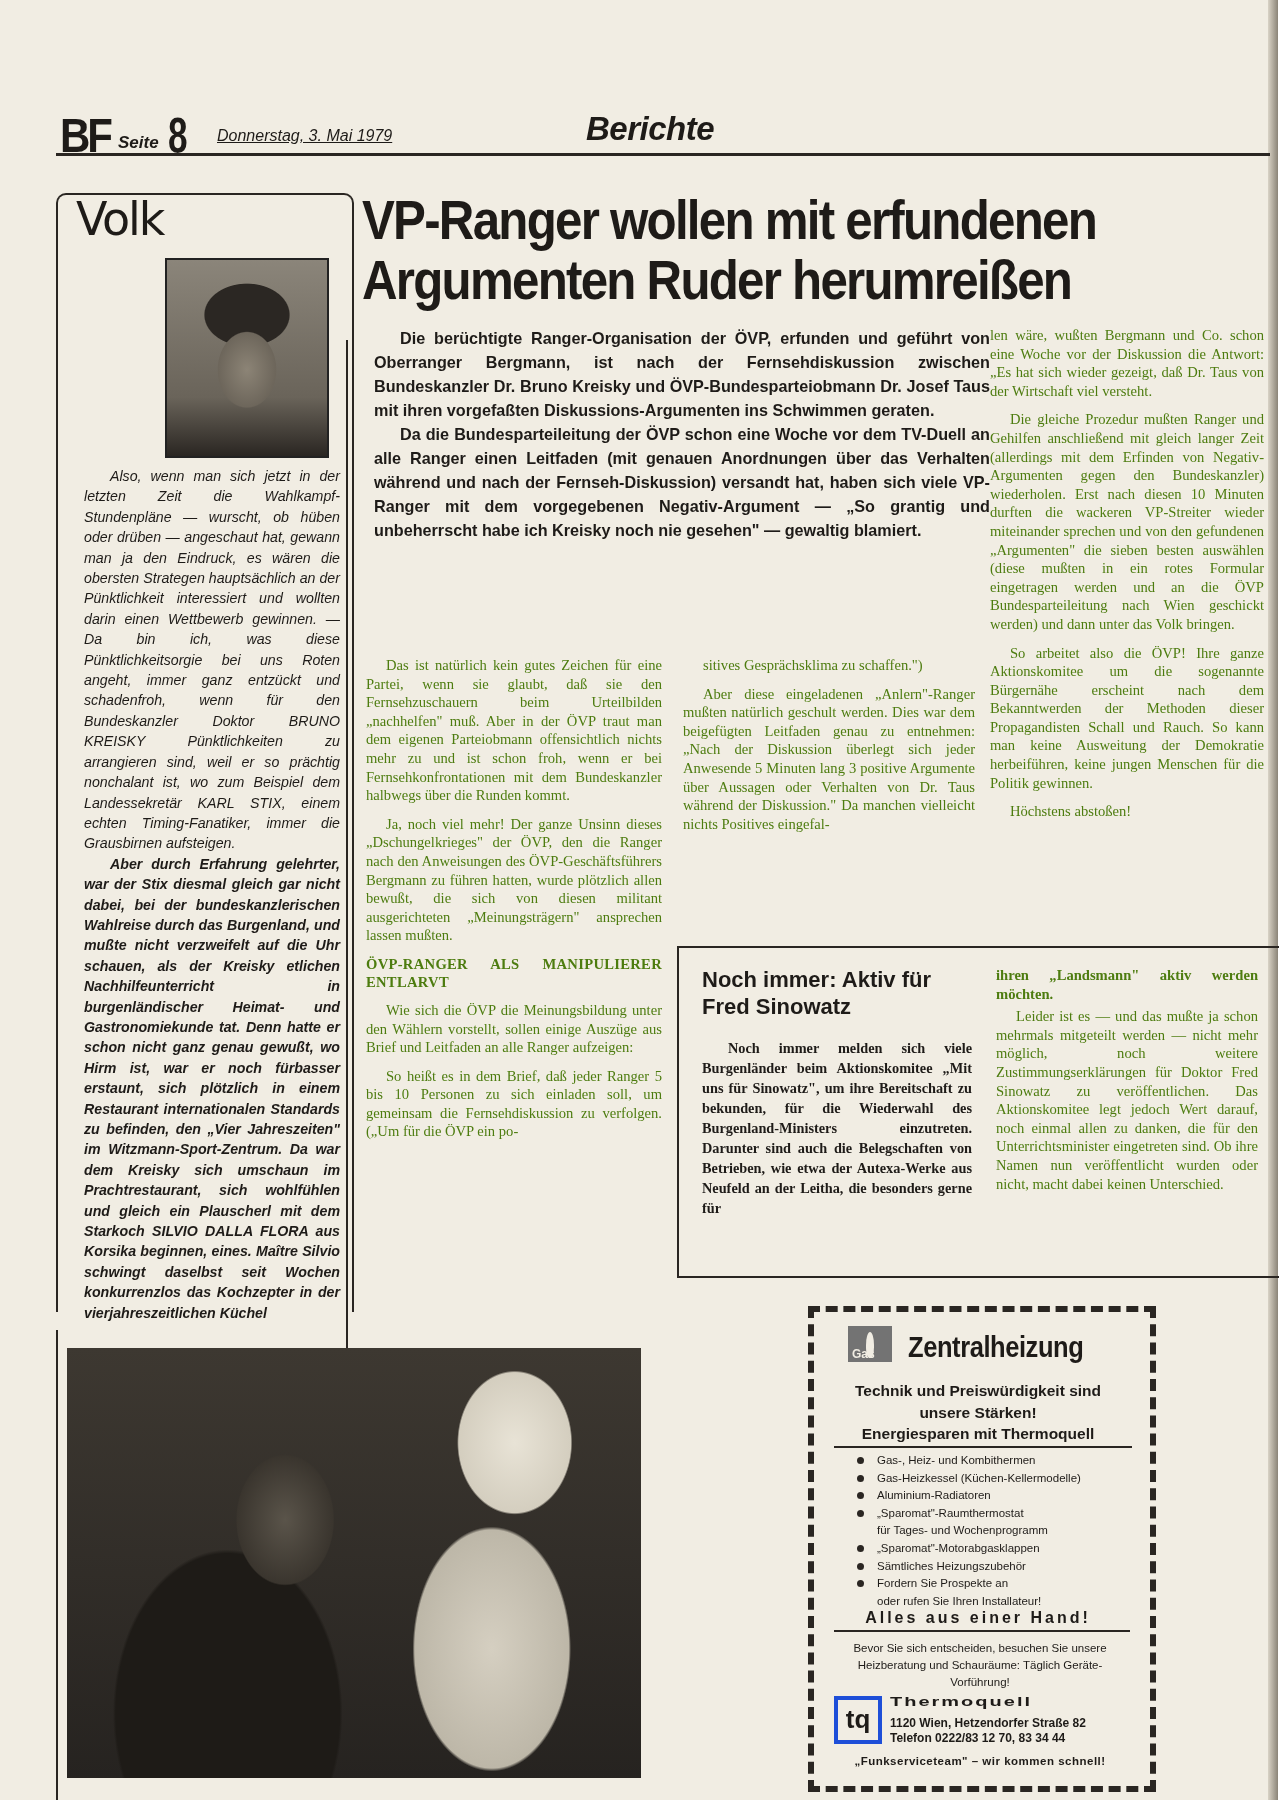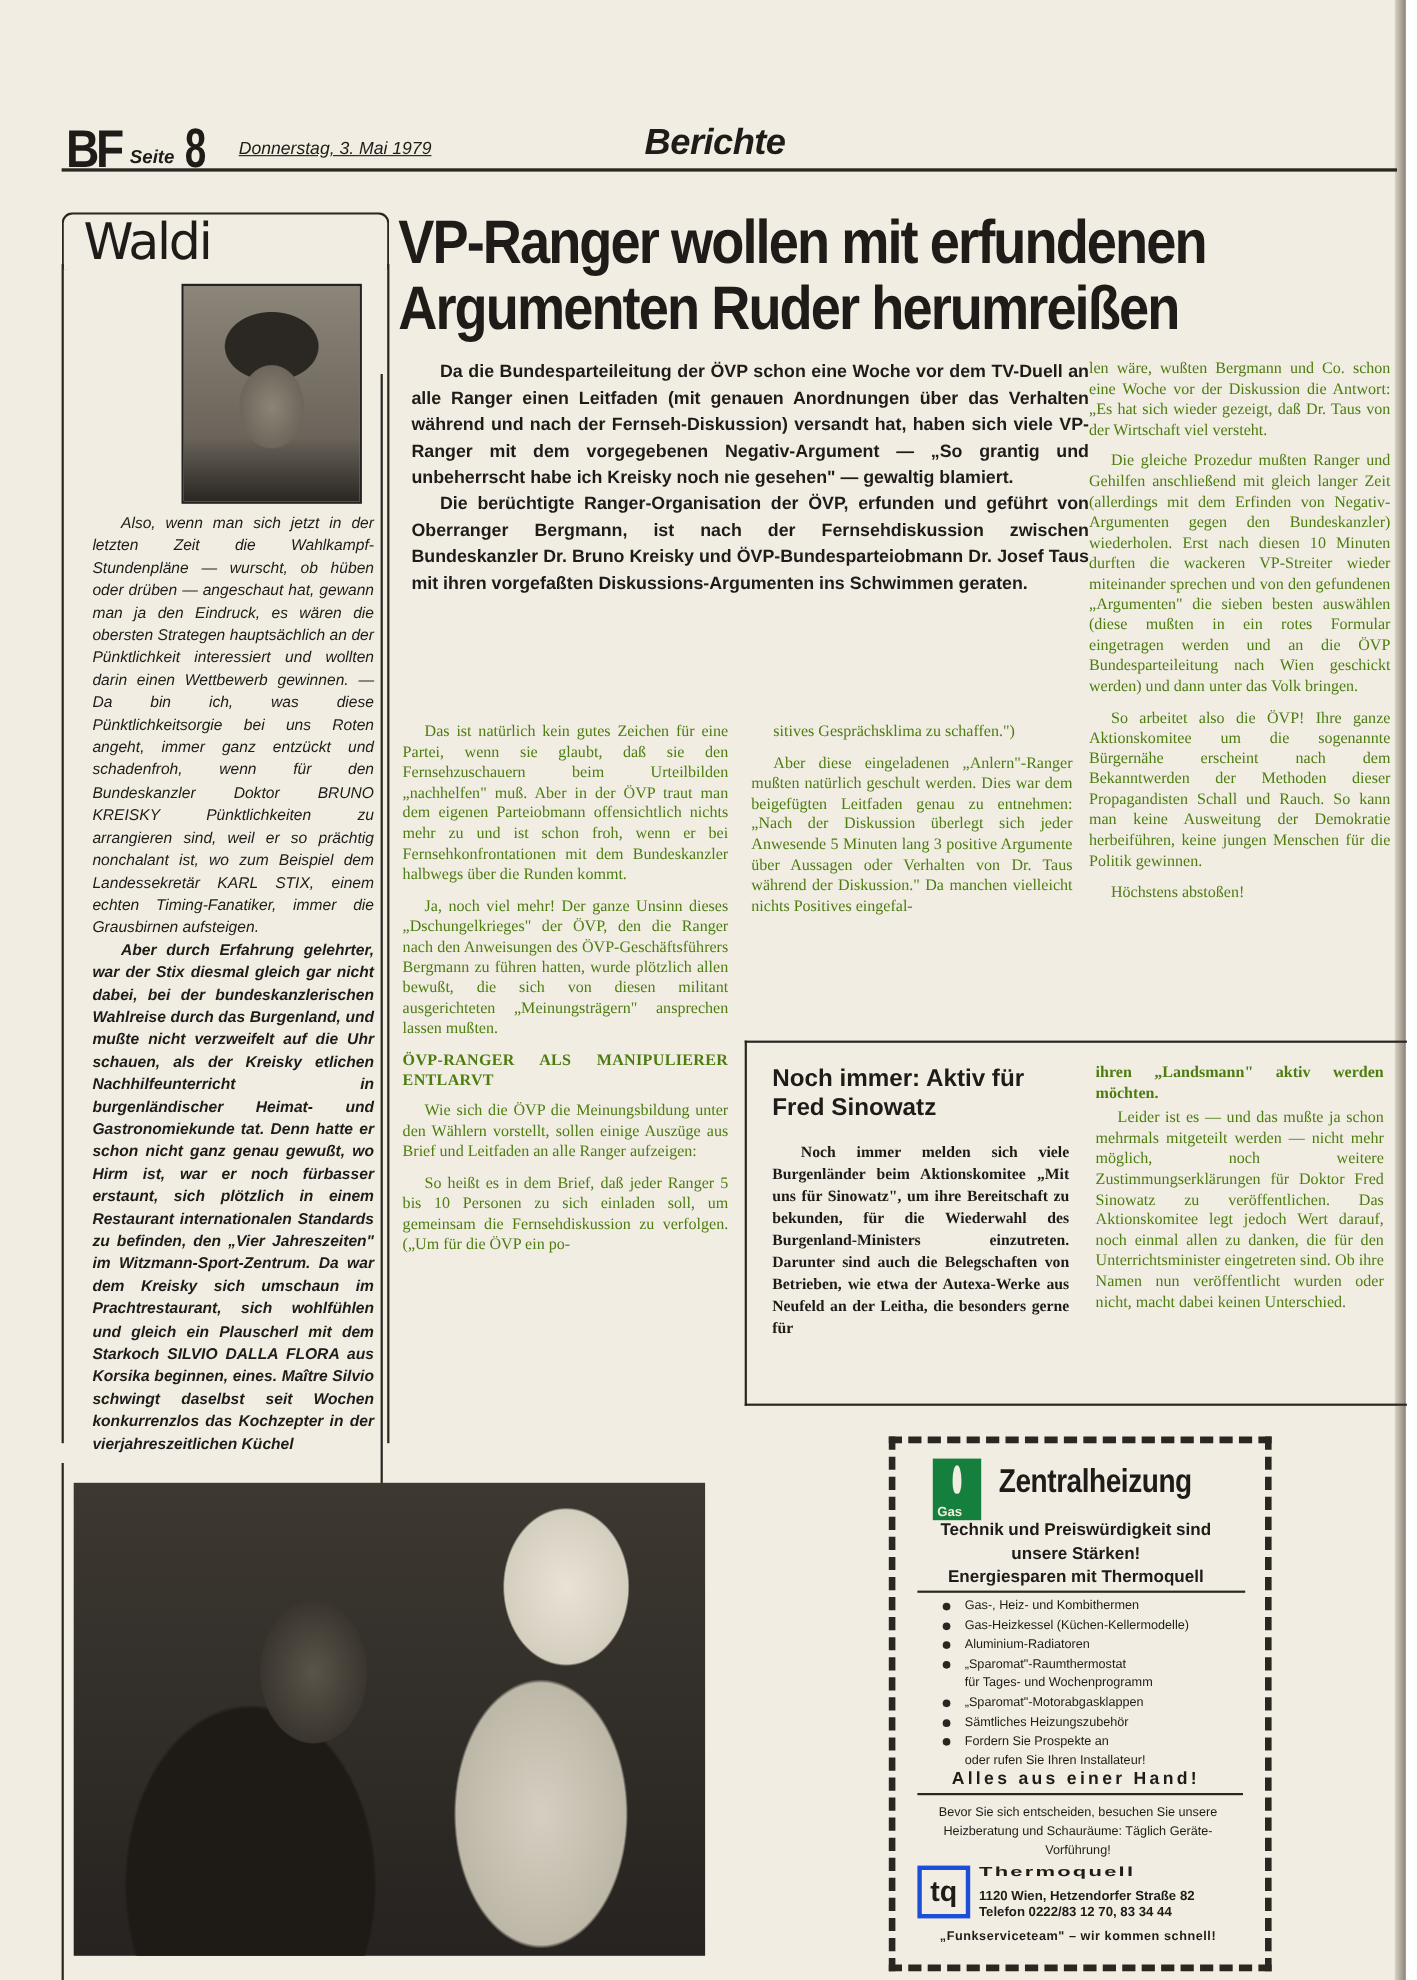--- a/index.html
+++ b/index.html
@@ -58,21 +58,21 @@
   .photo{left:67px;top:1348px;width:574px;height:430px;background:
      radial-gradient(ellipse 80px 100px at 78% 22%,#e8e3d6 0%,#d4cebf 70%,transparent 72%),
      radial-gradient(ellipse 110px 170px at 74% 70%,#d5cfc1 0%,#bdb7a8 70%,transparent 72%),
      radial-gradient(ellipse 60px 80px at 38% 40%,#5a544a 0%,#3a352e 80%,transparent 82%),
      radial-gradient(ellipse 140px 200px at 28% 85%,#1e1b17 0%,#1e1b17 80%,transparent 82%),
      linear-gradient(180deg,#3d3831,#262320);}
   .photo-frame{left:56px;top:1330px;width:590px;height:470px;border-left:2px solid #2a2622;}
 
   
   .ad{left:808px;top:1306px;width:336px;height:474px;border:6px dashed #2a2622;}
-  .ad-logo{left:848px;top:1326px;width:44px;height:56px;background:#15803d;color:#f1ede3;font:700 12px/1 "Liberation Sans",sans-serif;}
+  .ad-logo{left:848px;top:1326px;width:44px;height:36px;background:#737373;color:#f1ede3;font:700 12px/1 "Liberation Sans",sans-serif;}
   .ad-logo span{position:absolute;left:4px;bottom:2px;}
   .ad-flame{position:absolute;left:18px;top:6px;width:8px;height:26px;border-radius:50% 50% 40% 40%;background:#f1ede3;}
   .ad-brand{left:908px;top:1332px;font:900 30px/1 "Liberation Sans",sans-serif;letter-spacing:-0.5px;transform:scaleX(0.85);transform-origin:left top;}
   .ad-tag{left:830px;top:1380px;width:296px;text-align:center;font:700 15.5px/22px "Liberation Sans",sans-serif;}
   .ad-sub{left:830px;top:1424px;width:296px;text-align:center;font:700 15.5px/20px "Liberation Sans",sans-serif;}
   .ad-rule{left:834px;top:1446px;width:298px;height:2px;background:#2a2622;}
   .ad-list{left:855px;top:1452px;width:290px;font:400 11.5px/17.6px "Liberation Sans",sans-serif;list-style:none;margin:0;padding:0;}
   .ad-list li{position:relative;padding-left:22px;}
   .ad-list li::before{content:"";position:absolute;left:2px;top:5px;width:7px;height:7px;border-radius:50%;background:#2a2622;}
   .ad-list li.cont::before{display:none;}
@@ -92,36 +92,36 @@
 
 <div class="abs mast-bf ink">BF</div>
 <div class="abs mast-seite ink">Seite</div>
 <div class="abs mast-num ink">8</div>
 <div class="abs mast-date ink">Donnerstag, 3. Mai 1979</div>
 <div class="abs mast-section ink">Berichte</div>
 <div class="abs mast-rule"></div>
 
 <div class="abs waldi-box"></div>
 <div class="abs waldi-box2"></div>
-<div class="abs waldi-title ink">Waldi</div>
+<div class="abs waldi-title ink">Volk</div>
 <div class="abs portrait"></div>
 <div class="abs col-text waldi-text">
   <p>Also, wenn man sich jetzt in der letzten Zeit die Wahlkampf-Stundenpläne — wurscht, ob hüben oder drüben — angeschaut hat, gewann man ja den Eindruck, es wären die obersten Strategen hauptsächlich an der Pünktlichkeit interessiert und wollten darin einen Wettbewerb gewinnen. — Da bin ich, was diese Pünktlichkeitsorgie bei uns Roten angeht, immer ganz entzückt und schadenfroh, wenn für den Bundeskanzler Doktor BRUNO KREISKY Pünktlichkeiten zu arrangieren sind, weil er so prächtig nonchalant ist, wo zum Beispiel dem Landessekretär KARL STIX, einem echten Timing-Fanatiker, immer die Grausbirnen aufsteigen.</p>
   <p class="b">Aber durch Erfahrung gelehrter, war der Stix diesmal gleich gar nicht dabei, bei der bundeskanzlerischen Wahlreise durch das Burgenland, und mußte nicht verzweifelt auf die Uhr schauen, als der Kreisky etlichen Nachhilfeunterricht in burgenländischer Heimat- und Gastronomiekunde tat. Denn hatte er schon nicht ganz genau gewußt, wo Hirm ist, war er noch fürbasser erstaunt, sich plötzlich in einem Restaurant internationalen Standards zu befinden, den „Vier Jahreszeiten" im Witzmann-Sport-Zentrum. Da war dem Kreisky sich umschaun im Prachtrestaurant, sich wohlfühlen und gleich ein Plauscherl mit dem Starkoch SILVIO DALLA FLORA aus Korsika beginnen, eines. Maître Silvio schwingt daselbst seit Wochen konkurrenzlos das Kochzepter in der vierjahreszeitlichen Küchel</p>
 </div>
 
 <div class="abs headline ink">
   <div>VP-Ranger wollen mit erfundenen</div>
   <div>Argumenten Ruder herumreißen</div>
 </div>
 <div class="abs bracket"></div>
 
 <div class="abs lead">
+  <p>Die berüchtigte Ranger-Organisation der ÖVP, erfunden und geführt von Oberranger Bergmann, ist nach der Fernsehdiskussion zwischen Bundeskanzler Dr. Bruno Kreisky und ÖVP-Bundesparteiobmann Dr. Josef Taus mit ihren vorgefaßten Diskussions-Argumenten ins Schwimmen geraten.</p>
   <p>Da die Bundesparteileitung der ÖVP schon eine Woche vor dem TV-Duell an alle Ranger einen Leitfaden (mit genauen Anordnungen über das Verhalten während und nach der Fernseh-Diskussion) versandt hat, haben sich viele VP-Ranger mit dem vorgegebenen Negativ-Argument — „So grantig und unbeherrscht habe ich Kreisky noch nie gesehen" — gewaltig blamiert.</p>
-  <p>Die berüchtigte Ranger-Organisation der ÖVP, erfunden und geführt von Oberranger Bergmann, ist nach der Fernsehdiskussion zwischen Bundeskanzler Dr. Bruno Kreisky und ÖVP-Bundesparteiobmann Dr. Josef Taus mit ihren vorgefaßten Diskussions-Argumenten ins Schwimmen geraten.</p>
 </div>
 
 <div class="abs body-col col2">
   <p>Das ist natürlich kein gutes Zeichen für eine Partei, wenn sie glaubt, daß sie den Fernsehzuschauern beim Urteilbilden „nachhelfen" muß. Aber in der ÖVP traut man dem eigenen Parteiobmann offensichtlich nichts mehr zu und ist schon froh, wenn er bei Fernsehkonfrontationen mit dem Bundeskanzler halbwegs über die Runden kommt.</p>
   <p>Ja, noch viel mehr! Der ganze Unsinn dieses „Dschungelkrieges" der ÖVP, den die Ranger nach den Anweisungen des ÖVP-Geschäftsführers Bergmann zu führen hatten, wurde plötzlich allen bewußt, die sich von diesen militant ausgerichteten „Meinungsträgern" ansprechen lassen mußten.</p>
   <p class="subhead">ÖVP-RANGER ALS MANIPULIERER ENTLARVT</p>
   <p>Wie sich die ÖVP die Meinungsbildung unter den Wählern vorstellt, sollen einige Auszüge aus Brief und Leitfaden an alle Ranger aufzeigen:</p>
   <p>So heißt es in dem Brief, daß jeder Ranger 5 bis 10 Personen zu sich einladen soll, um gemeinsam die Fernsehdiskussion zu verfolgen. („Um für die ÖVP ein po-</p>
 </div>
 <div class="abs body-col col3">

